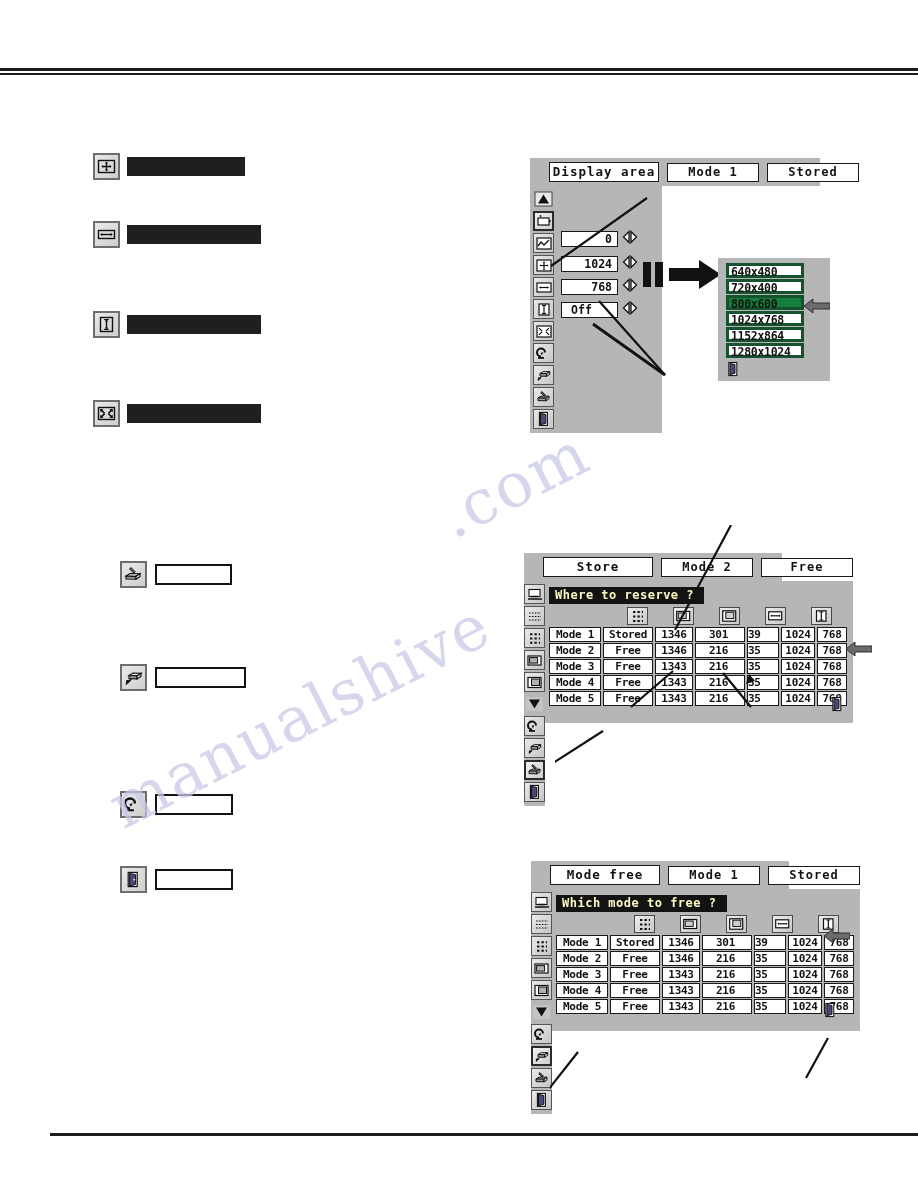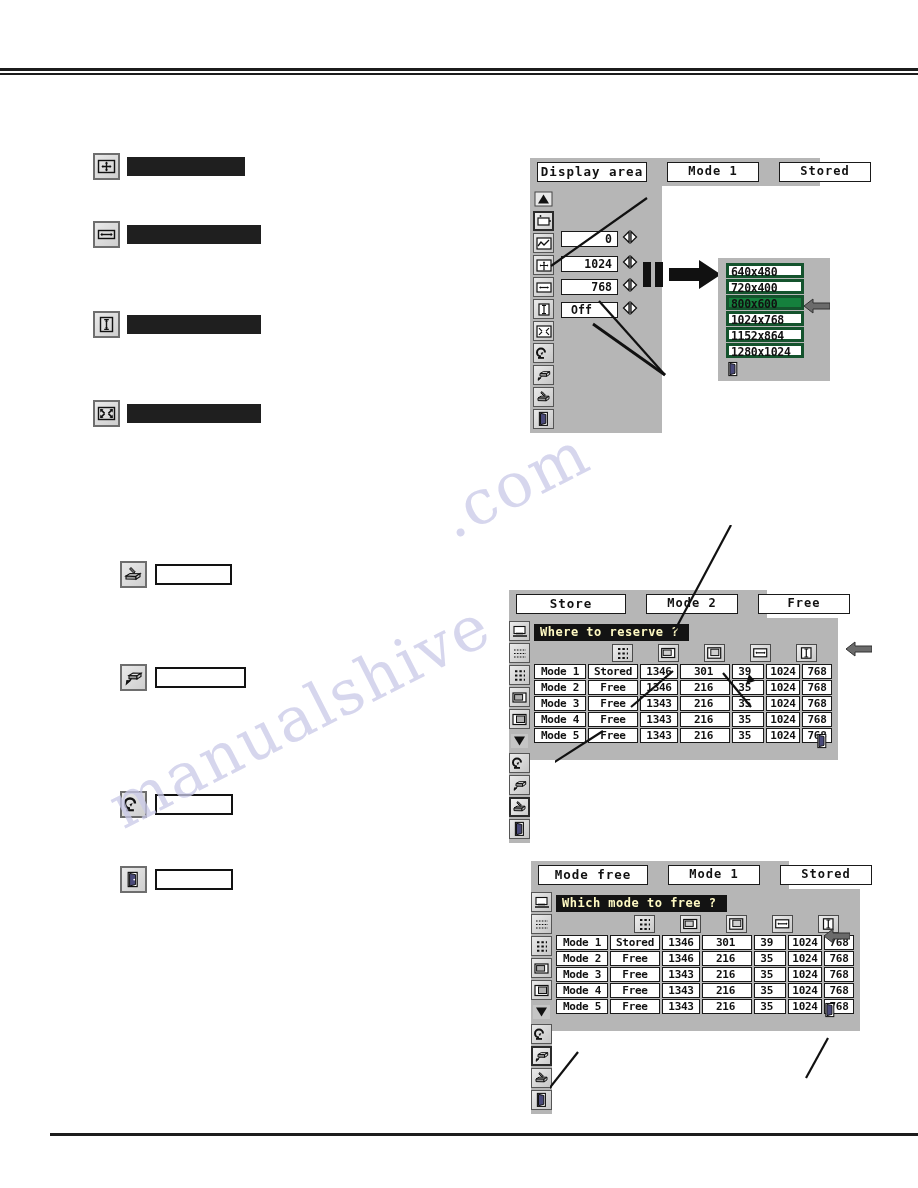--- a/index.html
+++ b/index.html
@@ -52,23 +52,23 @@
     flex:0 0 auto;
   }
   .osd-ico svg{display:block;}
   .blackbar{height:19px;background:#1f1f1f;margin-left:7px;}
   .whitebox{height:21px;background:#ffffff;border:2px solid #121212;margin-left:8px;box-sizing:border-box;}
 
   
   .osd{position:absolute;font-family:"DejaVu Sans Mono",monospace;}
   .titlebar{
     background:#b6b6b6;
-    display:flex;align-items:flex-start;
-    padding:4px 7px;
-    gap:20px;
+    display:flex;align-items:flex-end;
+    padding:4px 19px;
+    gap:8px;
     box-sizing:border-box;
   }
   .tb-btn{
     background:#ffffff;
     border:1px solid #1a1a1a;
     font-size:12px;
     font-weight:bold;
     color:#111;
     text-align:center;
     padding:2px 0 3px;
@@ -174,21 +174,21 @@
     height:15px;line-height:13px;
     font-family:"DejaVu Sans Mono",monospace;
     font-size:11px;font-weight:bold;color:#111;
     text-align:center;box-sizing:border-box;
     margin-right:2px;letter-spacing:-0.3px;
   }
   .c-mode{width:52px;}
   .c-state{width:50px;}
   .c-a{width:38px;}
   .c-b{width:50px;text-align:center;padding-right:3px;}
-  .c-c{width:32px;text-align:right;padding-right:12px;}
+  .c-c{width:32px;text-align:left;padding-right:4px;}
   .c-d{width:34px;}
   .c-e{width:30px;}
   .tbl-exit{width:15px;height:17px;position:absolute;}
 
   .side-arrow{position:absolute;}
 
   
   .leader{position:absolute;pointer-events:none;}
 </style>
 </head>
@@ -442,21 +442,21 @@
   <div class="res-item">1280x1024</div>
   <svg class="res-exit" viewBox="0 0 16 17">
     <rect x="3" y="1" width="8.5" height="14" fill="#fff" stroke="#111" stroke-width="1.1"></rect>
     <path d="M4.2 2l5.4 1.2v9.4l-5.4 1.4z" fill="#4a4a7a" stroke="#111"></path>
   </svg>
 </div>
 <svg class="side-arrow" style="left:804px;top:298px;width:26px;height:16px;">
   <path d="M0 8l9-7v4h17v6H9v4z" fill="#6b6b6b" stroke="#333"></path>
 </svg>
 
-<div class="osd tbl-osd" id="osd-store" style="left:509px;top:553px;width:310px;margin-top:37px;">
+<div class="osd tbl-osd" id="osd-store" style="left:524px;top:553px;width:310px;">
   <div class="titlebar" style="width:258px">
     <div class="tb-btn main">Store</div>
     <div class="tb-btn sec">Mode 2</div>
     <div class="tb-btn sec">Free</div>
   </div>
   <div class="panel">
     <div class="rail">
       <div class="rail-ico">
         <svg width="16" height="13" viewBox="0 0 16 13">
             <rect x="2" y="1.5" width="11" height="7" fill="#fff" stroke="#111" stroke-width="1.1"></rect>

